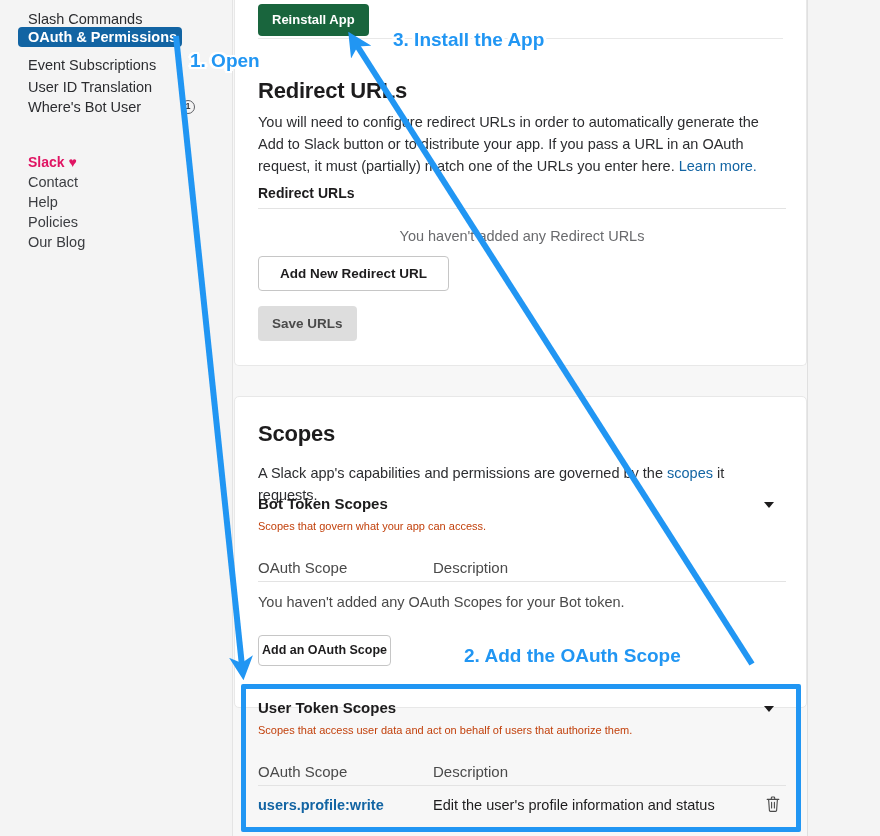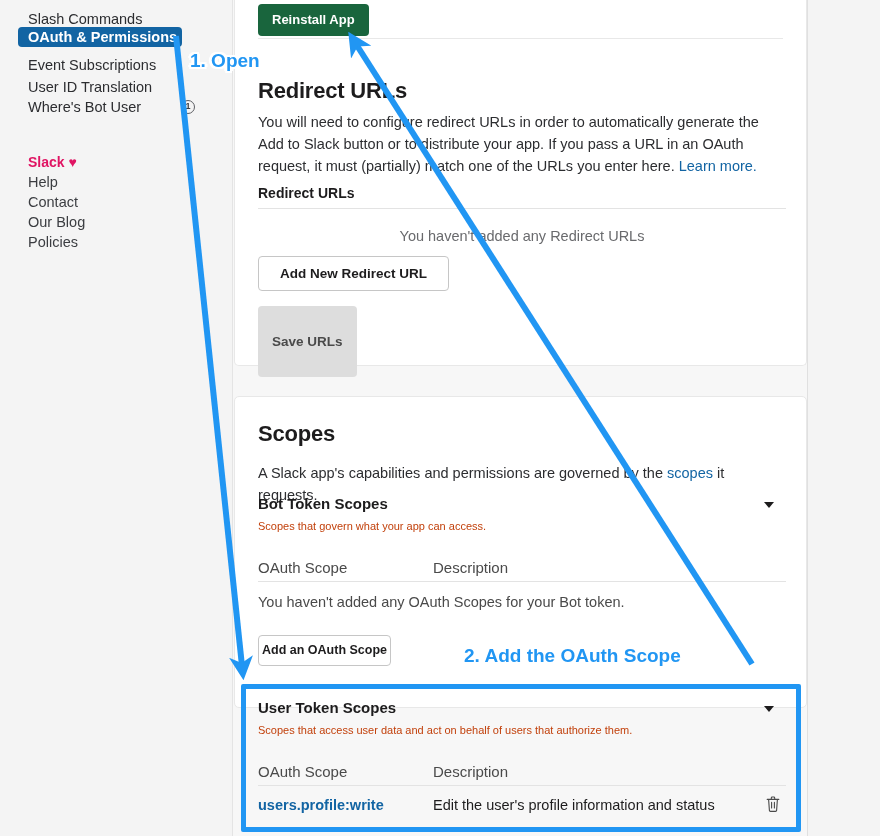--- a/index.html
+++ b/index.html
@@ -195,21 +195,21 @@
     font-family: inherit;
     line-height: 17px;
   }
   .btn-disabled {
     background: #dddddd;
     border: none;
     border-radius: 4px;
     color: #4a4a4a;
     font-size: 13.5px;
     font-weight: 700;
-    padding: 27px 14px;
+    padding: 9px 14px;
     cursor: pointer;
     font-family: inherit;
     line-height: 17px;
   }
 
   
   #card-scopes {
     top: 396px;
     height: 312px;
   }
@@ -329,24 +329,24 @@
       </div>
 
       <div class="nav-item" style="position:absolute;left:0;top:97px;width:187px;box-sizing:border-box;">
         <span>Where's Bot User</span>
         <span class="nav-badge">1</span>
       </div>
     </div>
 
     <div class="footer-links">
       <div class="footer-slack">Slack ♥</div>
+      <div class="footer-link">Contact</div>
       <div class="footer-link">Help</div>
-      <div class="footer-link">Contact</div>
+      <div class="footer-link">Policies</div>
       <div class="footer-link">Our Blog</div>
-      <div class="footer-link">Policies</div>
     </div>
   </aside>
 
   <main id="main">
 
     <div id="topbar">
       <button class="btn-reinstall">Reinstall App</button>
     </div>
 
     <section class="card" id="card-redirect">
@@ -426,15 +426,16 @@
         </marker>
       </defs>
 
       <line x1="176" y1="36" x2="242" y2="666" stroke="#2196f3" stroke-width="6" marker-end="url(#arrowhead)"></line>
 
       <line x1="752" y1="664" x2="356" y2="44" stroke="#2196f3" stroke-width="6" marker-end="url(#arrowhead)"></line>
     </svg>
 
     <div class="annot-label" id="label-1">1. Open</div>
     <div class="annot-label" id="label-2">2. Add the OAuth Scope</div>
+    <div class="annot-label" id="label-3">3. Install the App</div>
   </div>
 
 </div>
 
 </body></html>

